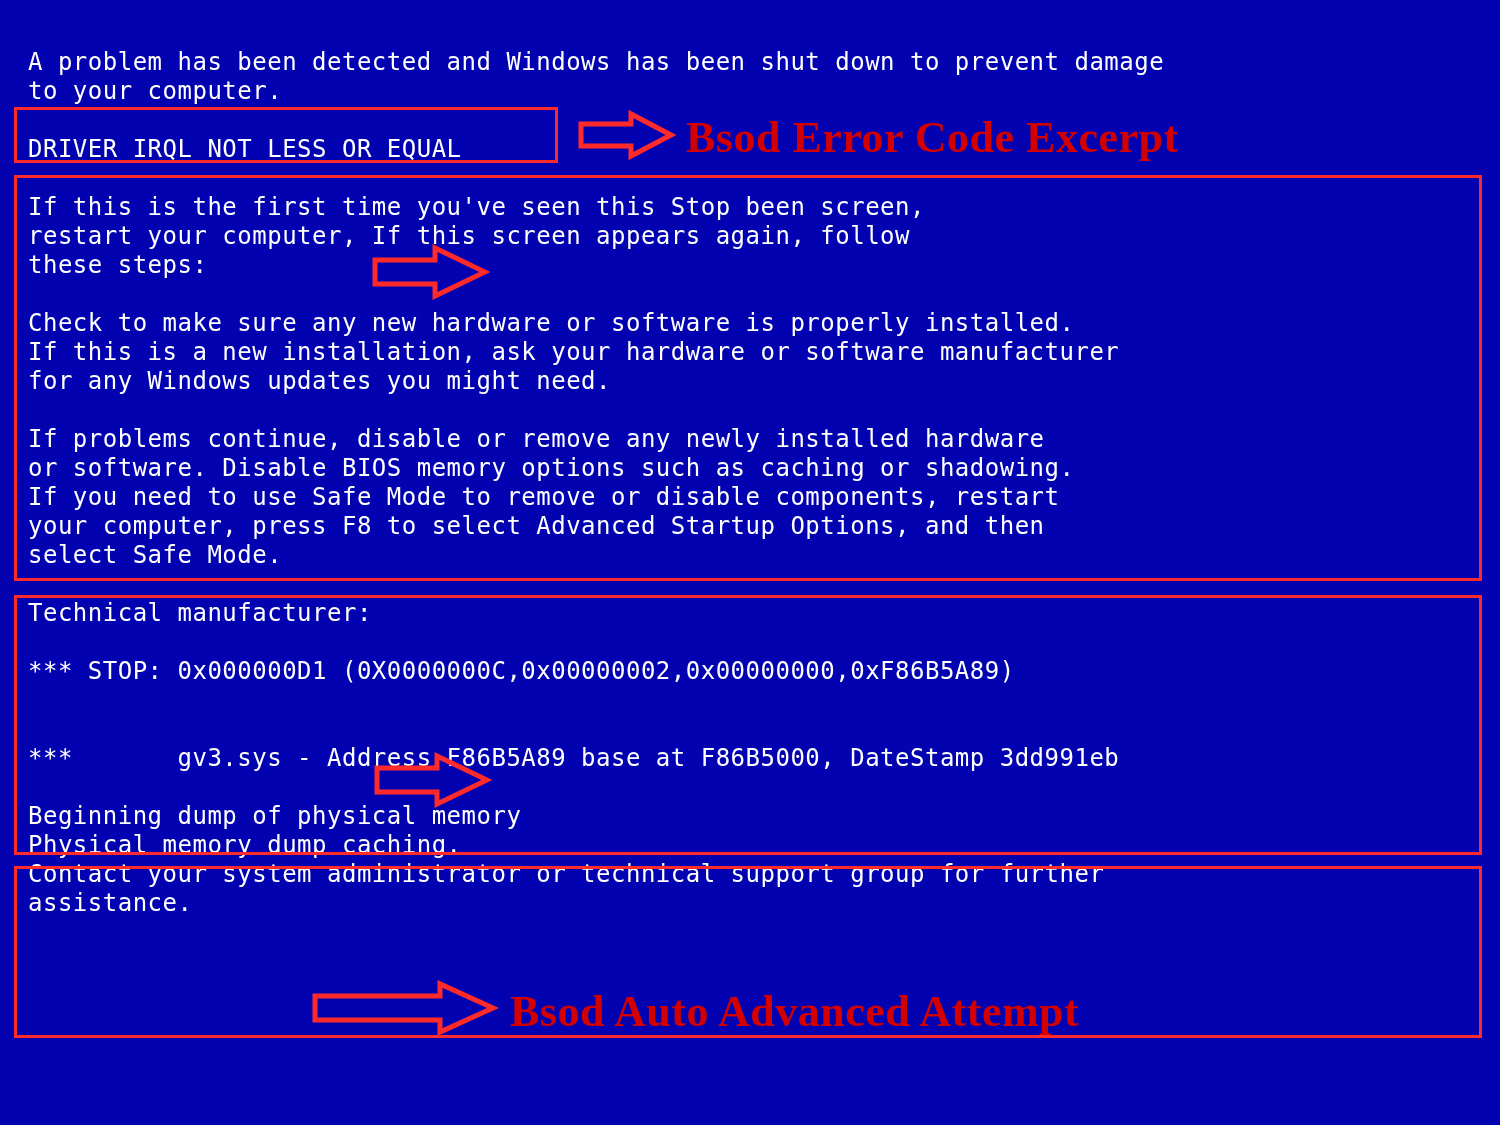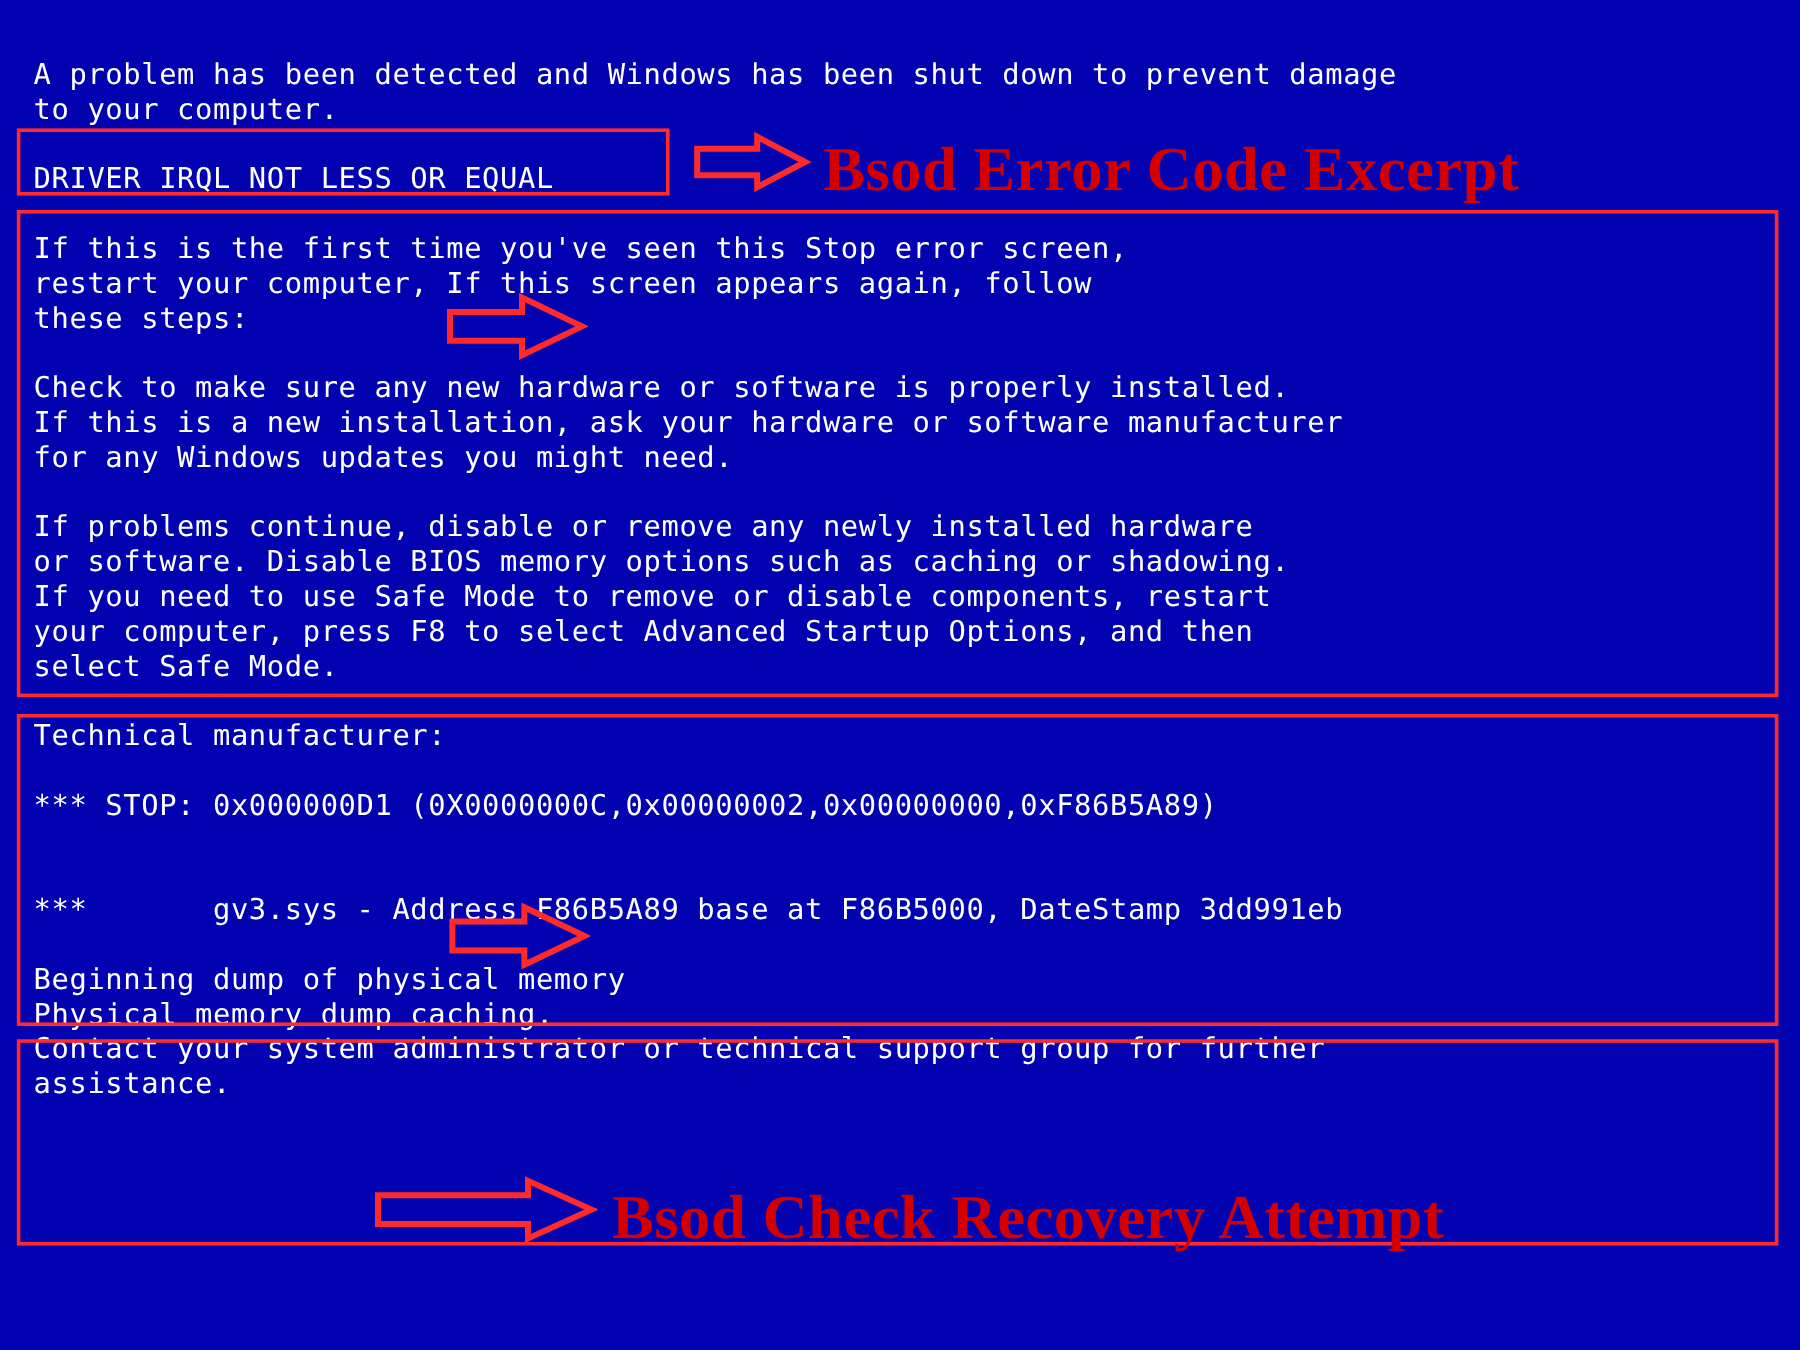--- a/index.html
+++ b/index.html
@@ -37,21 +37,21 @@
   .box-errorcode { left: 14px;  top: 107px; width: 544px;  height: 56px; }
   .box-suggest   { left: 14px;  top: 175px; width: 1468px; height: 406px; }
   .box-tech      { left: 14px;  top: 595px; width: 1468px; height: 260px; }
   .box-recover   { left: 14px;  top: 866px; width: 1468px; height: 172px; }
 
   .anno {
     position: absolute;
     color: #d40000;
     font-family: "Times New Roman", Times, serif;
     font-weight: bold;
-    font-size: 52px;
+    font-size: 44px;
     line-height: 1;
     white-space: nowrap;
     pointer-events: none;
   }
   .anno-errorcode { left: 686px;  top: 116px; }
   .anno-suggest   { left: 500px;  top: 252px; }
   .anno-tech      { left: 506px;  top: 760px; }
   .anno-recover   { left: 510px;  top: 990px; }
 
   .arrow {
@@ -63,21 +63,21 @@
 </head>
 <body>
 
 <div class="screen">
 
   <pre class="bsod-text"><span>A problem has been detected and Windows has been shut down to prevent damage
 to your computer.</span>
 
 <span>DRIVER_IRQL_NOT_LESS_OR_EQUAL</span>
 
-<span>If this is the first time you've seen this Stop error screen,
+<span>If this is the first time you've seen this Stop been screen,
 restart your computer, If this screen appears again, follow
 these steps:</span>
 
 <span>Check to make sure any new hardware or software is properly installed.
 If this is a new installation, ask your hardware or software manufacturer
 for any Windows updates you might need.</span>
 
 <span>If problems continue, disable or remove any newly installed hardware
 or software. Disable BIOS memory options such as caching or shadowing.
 If you need to use Safe Mode to remove or disable components, restart
@@ -116,15 +116,15 @@
       <path d="M5 18 H65 V6 L115 30 L65 54 V42 H5 Z" fill="none" stroke="#ff2a2a" stroke-width="5" stroke-linejoin="miter"></path>
     </svg>
   </div>
   <div class="arrow" style="left:310px; top:978px;">
     <svg width="188" height="60" viewBox="0 0 188 60">
       <path d="M5 18 H130 V6 L183 30 L130 54 V42 H5 Z" fill="none" stroke="#ff2a2a" stroke-width="5" stroke-linejoin="miter"></path>
     </svg>
   </div>
 
   <div class="anno anno-errorcode">Bsod Error Code Excerpt</div>
-  <div class="anno anno-recover">Bsod Check Recovery Attempt</div>
+  <div class="anno anno-recover">Bsod Auto Advanced Attempt</div>
 
 </div>
 
 </body></html>

